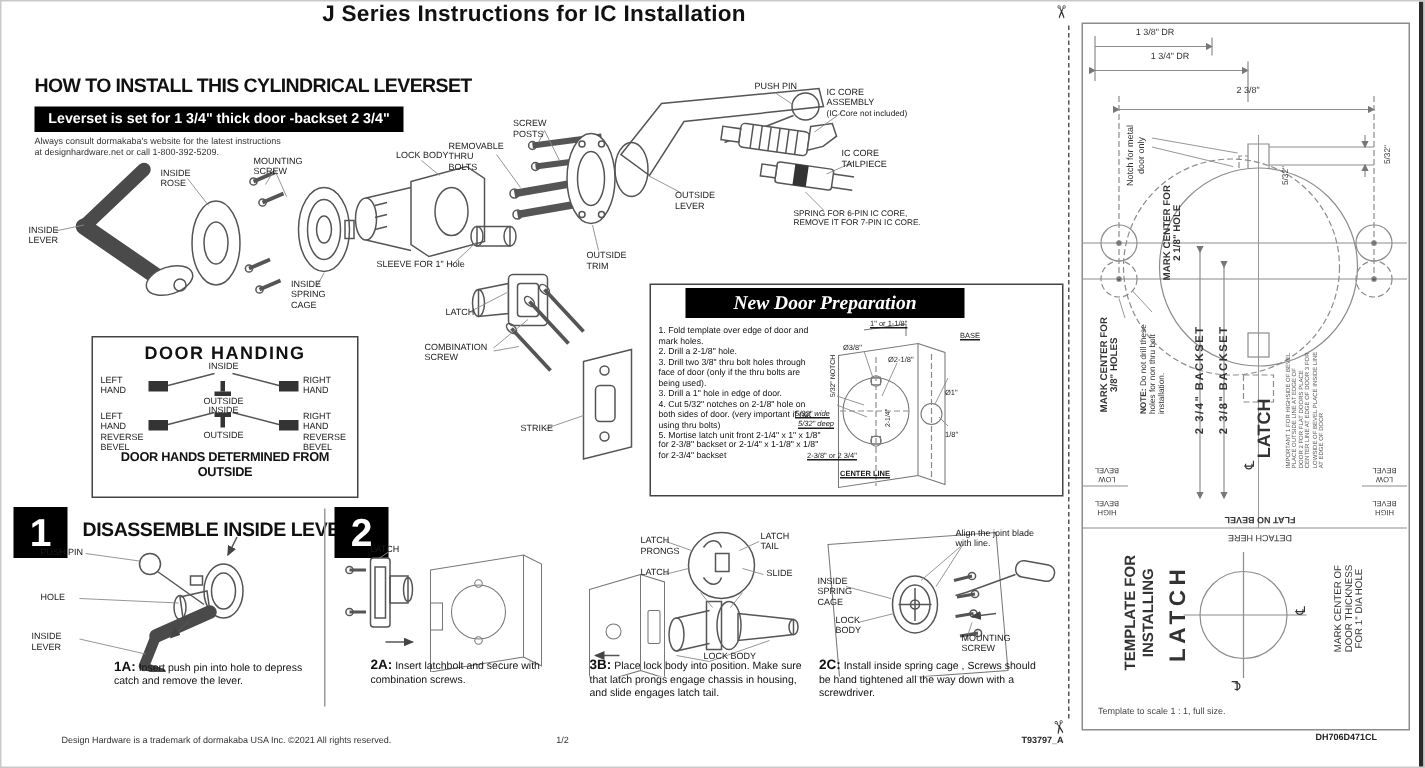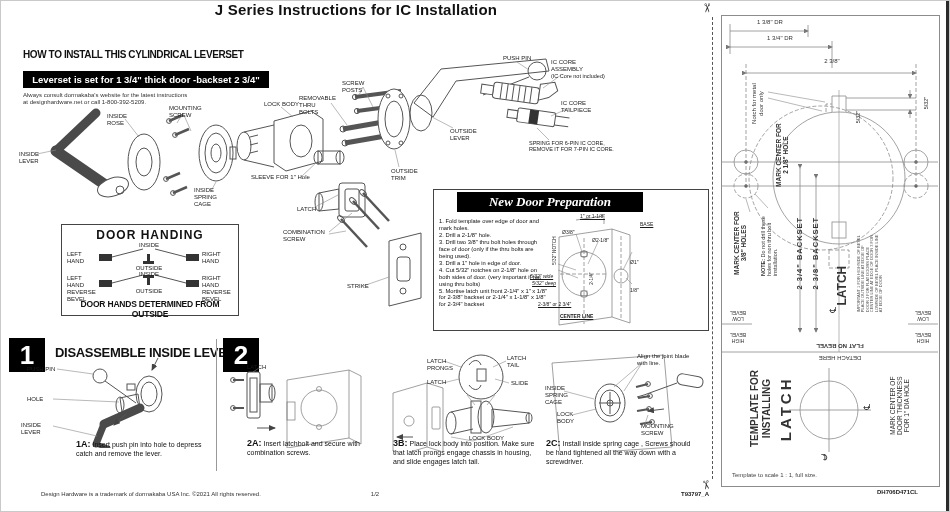--- a/index.html
+++ b/index.html
@@ -26,21 +26,21 @@
   .tl{position:absolute;font-size:6px;line-height:1.1;color:#333;}
 </style>
 </head>
 <body>
 
 <div id="page">
 
   <div class="abs" style="left:0;top:12;width:710px;text-align:center;font-size:15px;font-weight:600;letter-spacing:.2px;">J Series Instructions for IC Installation</div>
 
 
-  <div class="abs" style="left:22px;top:48px;font-size:10px;font-weight:bold;letter-spacing:-.4px;white-space:nowrap;">HOW TO INSTALL THIS CYLINDRICAL LEVERSET</div>
+  <div class="abs" style="left:22px;top:48px;font-size:13px;font-weight:bold;letter-spacing:-.4px;white-space:nowrap;">HOW TO INSTALL THIS CYLINDRICAL LEVERSET</div>
   <div class="abs" style="left:22px;top:70px;width:246px;background:#000;color:#fff;font-size:9.5px;font-weight:bold;text-align:center;padding:3px 0;">Leverset is set for 1 3/4" thick door -backset 2 3/4"</div>
   <div class="abs" style="left:22px;top:91px;font-size:6px;color:#333;">Always consult dormakaba's website for the latest instructions</div>
   <div class="abs" style="left:22px;top:98px;font-size:6px;color:#333;">at designhardware.net or call 1-800-392-5209.</div>
 
   <svg class="art" style="left:0;top:50px;" width="710" height="282" viewBox="0 0 710 282">
     <defs>
       <marker id="ah1" markerWidth="7" markerHeight="6" refX="6" refY="3" orient="auto">
           <path d="M0,0 L7,3 L0,6 Z" fill="#444"></path>
         </marker>
     </defs>
@@ -170,21 +170,21 @@
   <div class="lbl" style="left:449px;top:127px;width:30px;">OUTSIDE LEVER</div>
   <div class="lbl" style="left:502px;top:54px;width:34px;">PUSH PIN</div>
   <div class="lbl" style="left:550px;top:58px;width:50px;">IC CORE ASSEMBLY</div>
   <div class="lbl" style="left:550px;top:72px;width:70px;font-size:5.5px;">(IC Core not included)</div>
   <div class="lbl" style="left:560px;top:99px;width:40px;">IC CORE TAILPIECE</div>
   <div class="lbl" style="left:528px;top:139px;width:88px;font-size:5.5px;">SPRING FOR 6-PIN IC CORE, REMOVE IT FOR 7-PIN IC CORE.</div>
   <div class="lbl" style="left:296px;top:205px;width:26px;">LATCH</div>
   <div class="lbl" style="left:282px;top:228px;width:44px;">COMBINATION SCREW</div>
   <div class="lbl" style="left:346px;top:282px;width:26px;">STRIKE</div>
 
-  <div class="abs" style="left:60px;top:223px;width:178px;height:92px;border:1.5px solid #444;box-sizing:border-box;">
+  <div class="abs" style="left:60px;top:223px;width:178px;height:108px;border:1.5px solid #444;box-sizing:border-box;">
     <div class="abs c" style="left:0;top:3px;width:100%;font-size:12px;font-weight:bold;letter-spacing:1px;">DOOR HANDING</div>
     <svg class="art" style="left:0;top:0;" width="175" height="89" viewBox="0 0 175 89">
       <g class="fill">
         <rect x="37" y="29" width="13" height="7"></rect>
           <rect x="124" y="29" width="13" height="7"></rect>
         <rect x="37" y="55" width="13" height="7"></rect>
           <rect x="124" y="55" width="13" height="7"></rect>
         <rect x="85" y="29" width="3" height="7"></rect>
           <rect x="81" y="36" width="11" height="3"></rect>
         <rect x="85" y="53" width="3" height="7"></rect>

